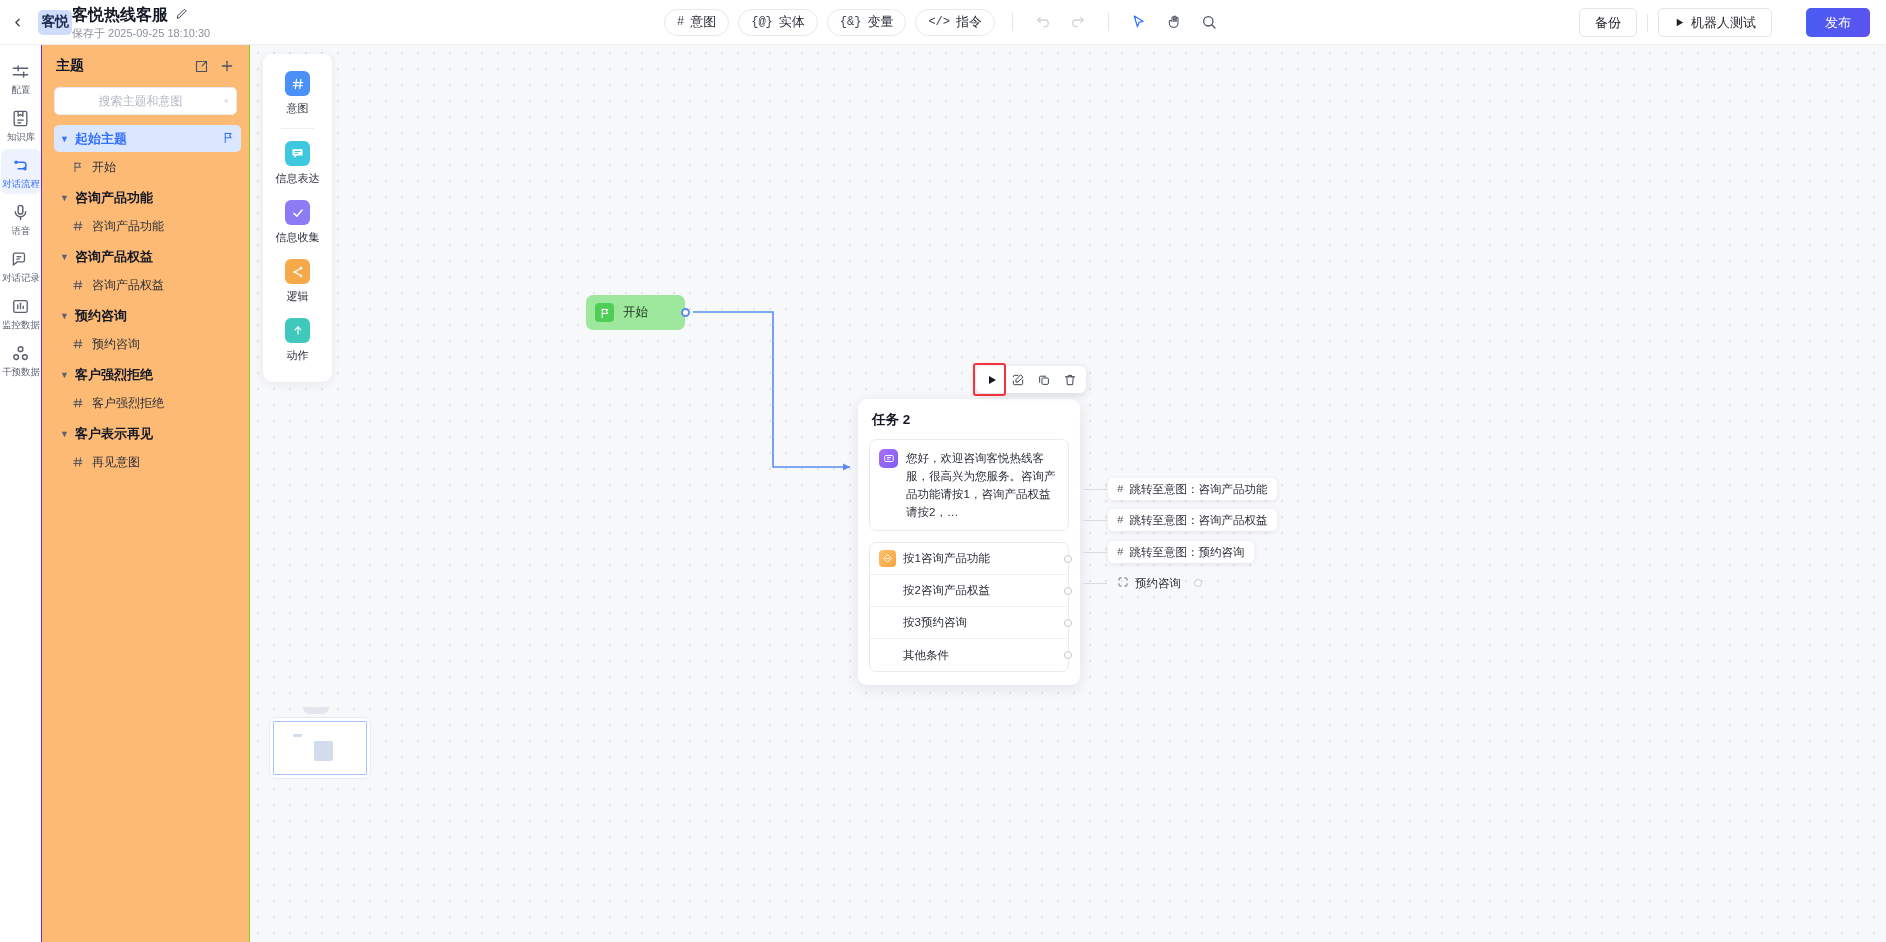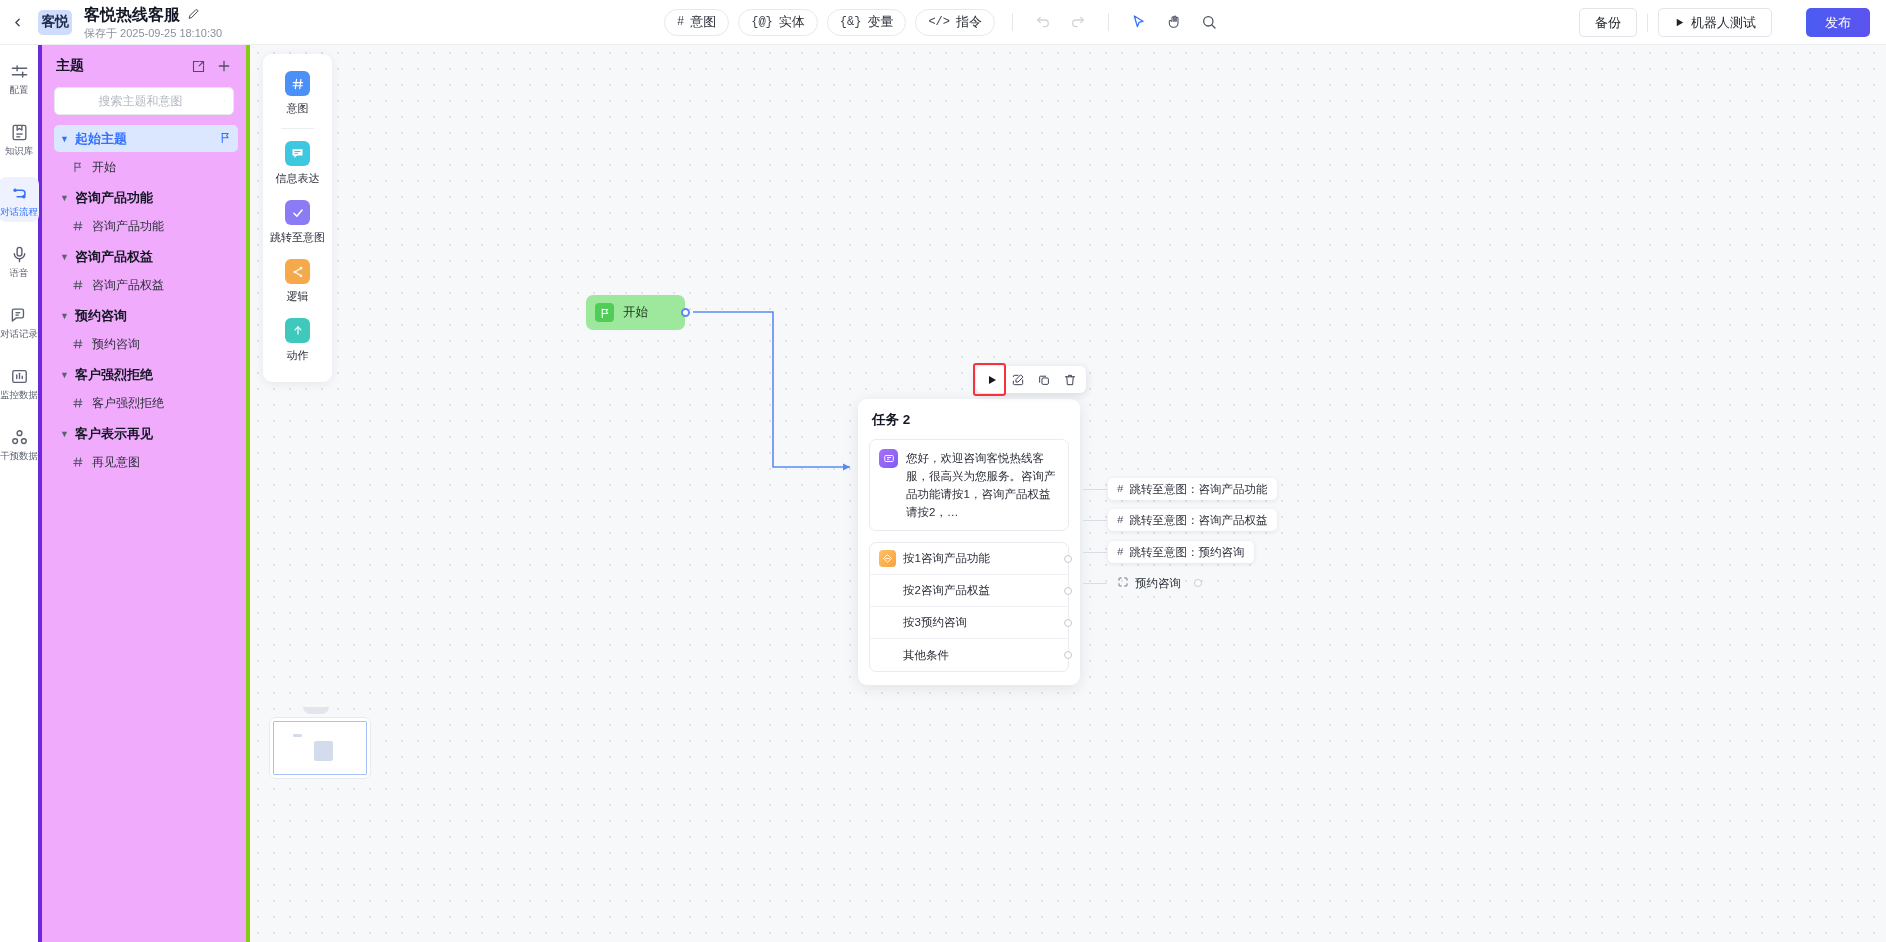--- a/index.html
+++ b/index.html
@@ -22,21 +22,21 @@
     width: 34px; height: 45px; display: flex; align-items: center; justify-content: center;
     cursor: pointer;
   }
   .back-btn svg { display:block; }
   .logo-badge {
     width: 34px; height: 25px; border-radius: 5px; background: #cfdcfb;
     display: flex; align-items: center; justify-content: center;
     font-size: 14px; font-weight: 700; color: #1c2a4d; letter-spacing: -0.5px;
     margin-left: 4px;
   }
-  .title-wrap { margin-left: 12px; display: flex; flex-direction: column; justify-content: center; height: 45px;}
+  .title-wrap { display: flex; flex-direction: column; justify-content: center; height: 45px;}
   .title-row { display: flex; align-items: center; gap: 7px; }
   .doc-title { font-size: 16px; font-weight: 700; color: #141824; line-height: 17px; }
   .edit-pencil { cursor: pointer; display:flex; }
   .saved-time { font-size: 11px; color: #8a909c; margin-top: 4px; line-height: 12px; }
 
   .center-tools {
     position: absolute; left: 50%; transform: translateX(-50%);
     display: flex; align-items: center; gap: 9px; height: 45px;
   }
   .pill {
@@ -65,37 +65,37 @@
   .btn-primary {
     height: 29px; padding: 0 19px; border-radius: 5px; border: none;
     background: linear-gradient(92deg,#4a5cf2 0%,#5b53f0 100%);
     color: #fff; font-size: 13px; cursor: pointer; display: flex; align-items: center; margin-left: 24px;
   }
   .vsep { width: 1px; height: 18px; background: #e4e6ea; }
 
   
   .rail {
     position: absolute; top: 45px; left: 0; width: 42px; height: 897px;
-    background: #fff; border-right: 4px solid #6d28d9; padding-top: 10px;
-    display: flex; flex-direction: column; align-items: center; gap: 16px; z-index: 30;
+    background: #fff; border-right: 1px solid #6d28d9; padding-top: 10px;
+    display: flex; flex-direction: column; align-items: center; gap: 2px; z-index: 30;
   }
   .rail-item {
     width: 40px; padding: 7px 0 5px; border-radius: 7px; cursor: pointer;
     display: flex; flex-direction: column; align-items: center; gap: 3px;
     color: #5b6170;
   }
   .rail-item.active { background: #eef2ff; color: #3370ff; }
   .rail-item .rl {
     font-size: 10px; transform: scale(.94); white-space: nowrap; line-height: 11px;
   }
 
   
   .sidebar {
     position: absolute; top: 45px; left: 42px; width: 208px; height: 897px;
-    background: #f0abfc; border-right: 4px solid #84cc16; z-index: 25;
+    background: #fdba74; border-right: 1px solid #84cc16; z-index: 25;
   }
   .sb-head {
     height: 42px; display: flex; align-items: center; padding: 0 12px 0 14px; gap: 6px;
   }
   .sb-title { font-size: 14px; font-weight: 700; color: #141824; flex: 1; }
   .sb-act { width: 20px; height: 20px; display: flex; align-items: center; justify-content: center; cursor: pointer; color: #4b5160;}
   .search-box {
     margin: 0 12px; height: 28px; border: 1px solid #e6e8ec; border-radius: 5px;
     display: flex; align-items: center; padding: 0 8px; gap: 6px; background: #fff;
   }
@@ -567,21 +567,21 @@
             </svg>
         </span>
         <span class="pal-label">信息表达</span>
       </div>
       <div class="pal-item">
         <span class="pal-ico" style="background:#8b7cf6">
           <svg width="14" height="14" viewBox="0 0 24 24" fill="none" stroke="#fff" stroke-width="2.6" stroke-linecap="round" stroke-linejoin="round">
               <polyline points="5 12.5 10 17.5 19 7"></polyline>
             </svg>
         </span>
-        <span class="pal-label">跳转至意图</span>
+        <span class="pal-label">信息收集</span>
       </div>
       <div class="pal-item">
         <span class="pal-ico" style="background:#f6a94a">
           <svg width="14" height="14" viewBox="0 0 24 24" fill="none" stroke="#fff" stroke-width="2" stroke-linecap="round">
               <circle cx="17" cy="5.5" r="2.3" fill="#fff" stroke="none"></circle>
               <circle cx="17" cy="18.5" r="2.3" fill="#fff" stroke="none"></circle>
               <circle cx="6.5" cy="12" r="2.3" fill="#fff" stroke="none"></circle>
               <line x1="8.6" y1="10.8" x2="15" y2="6.8"></line>
               <line x1="8.6" y1="13.2" x2="15" y2="17.2"></line>
             </svg>

